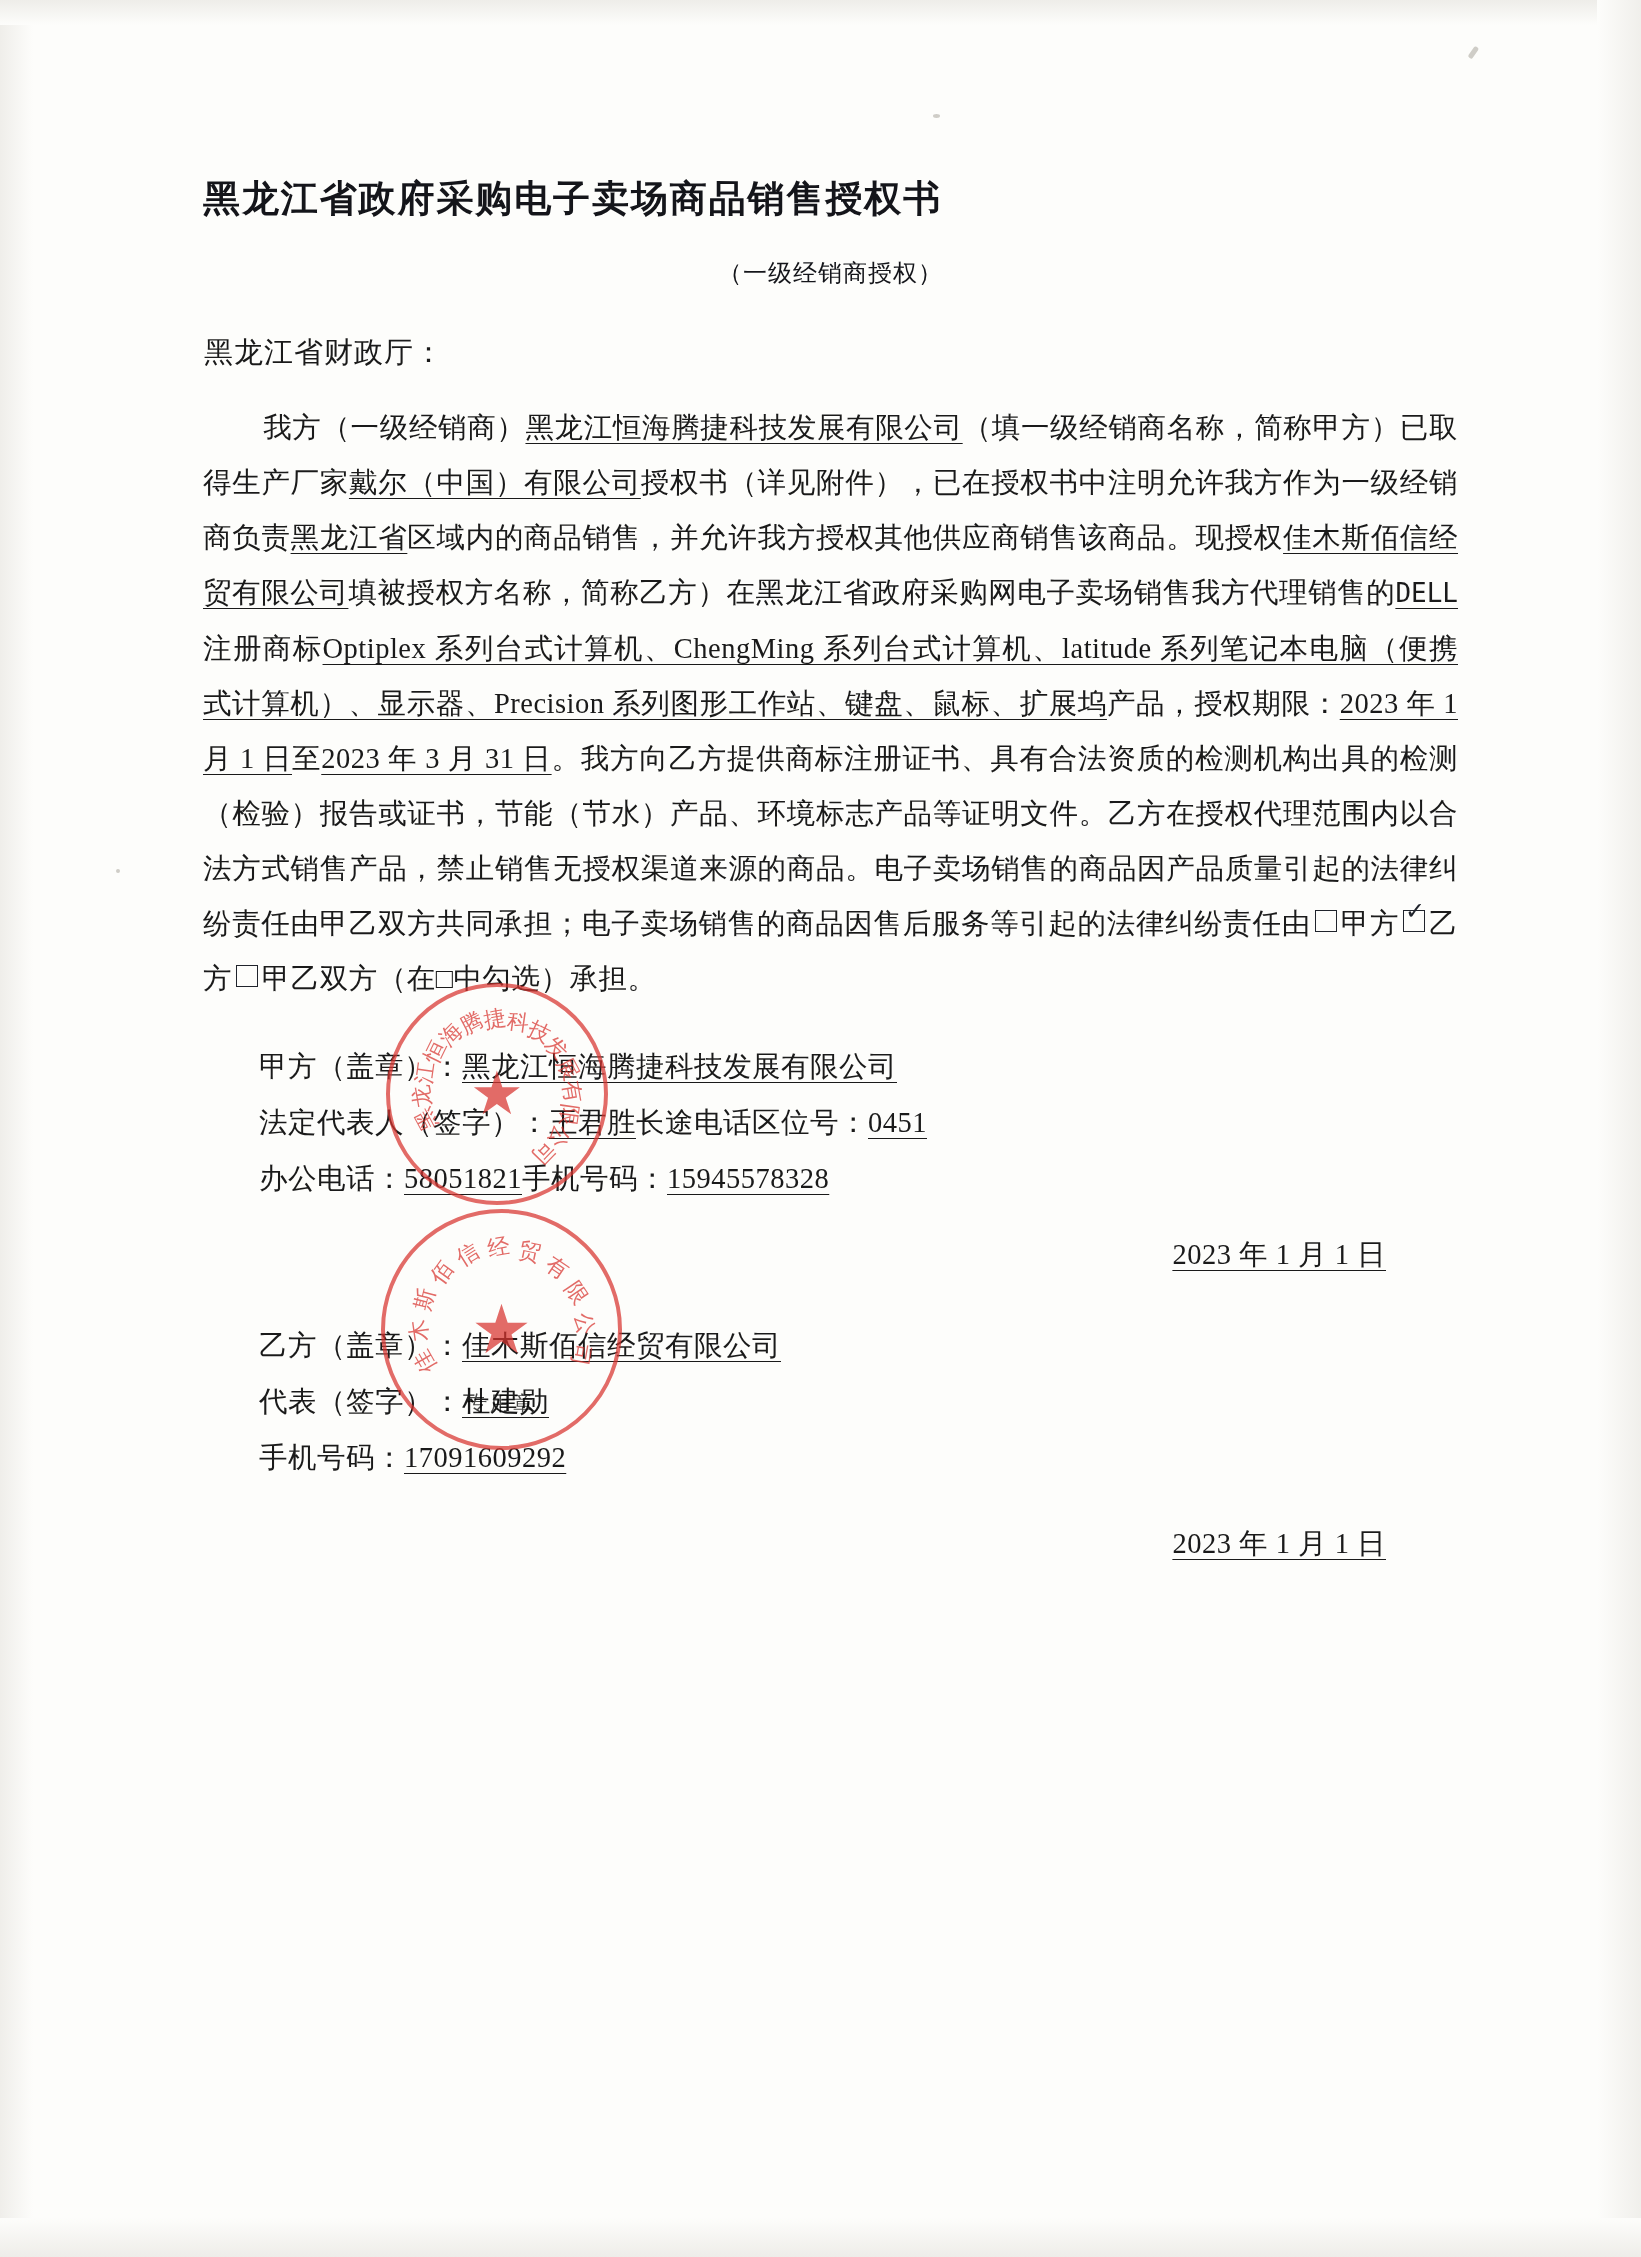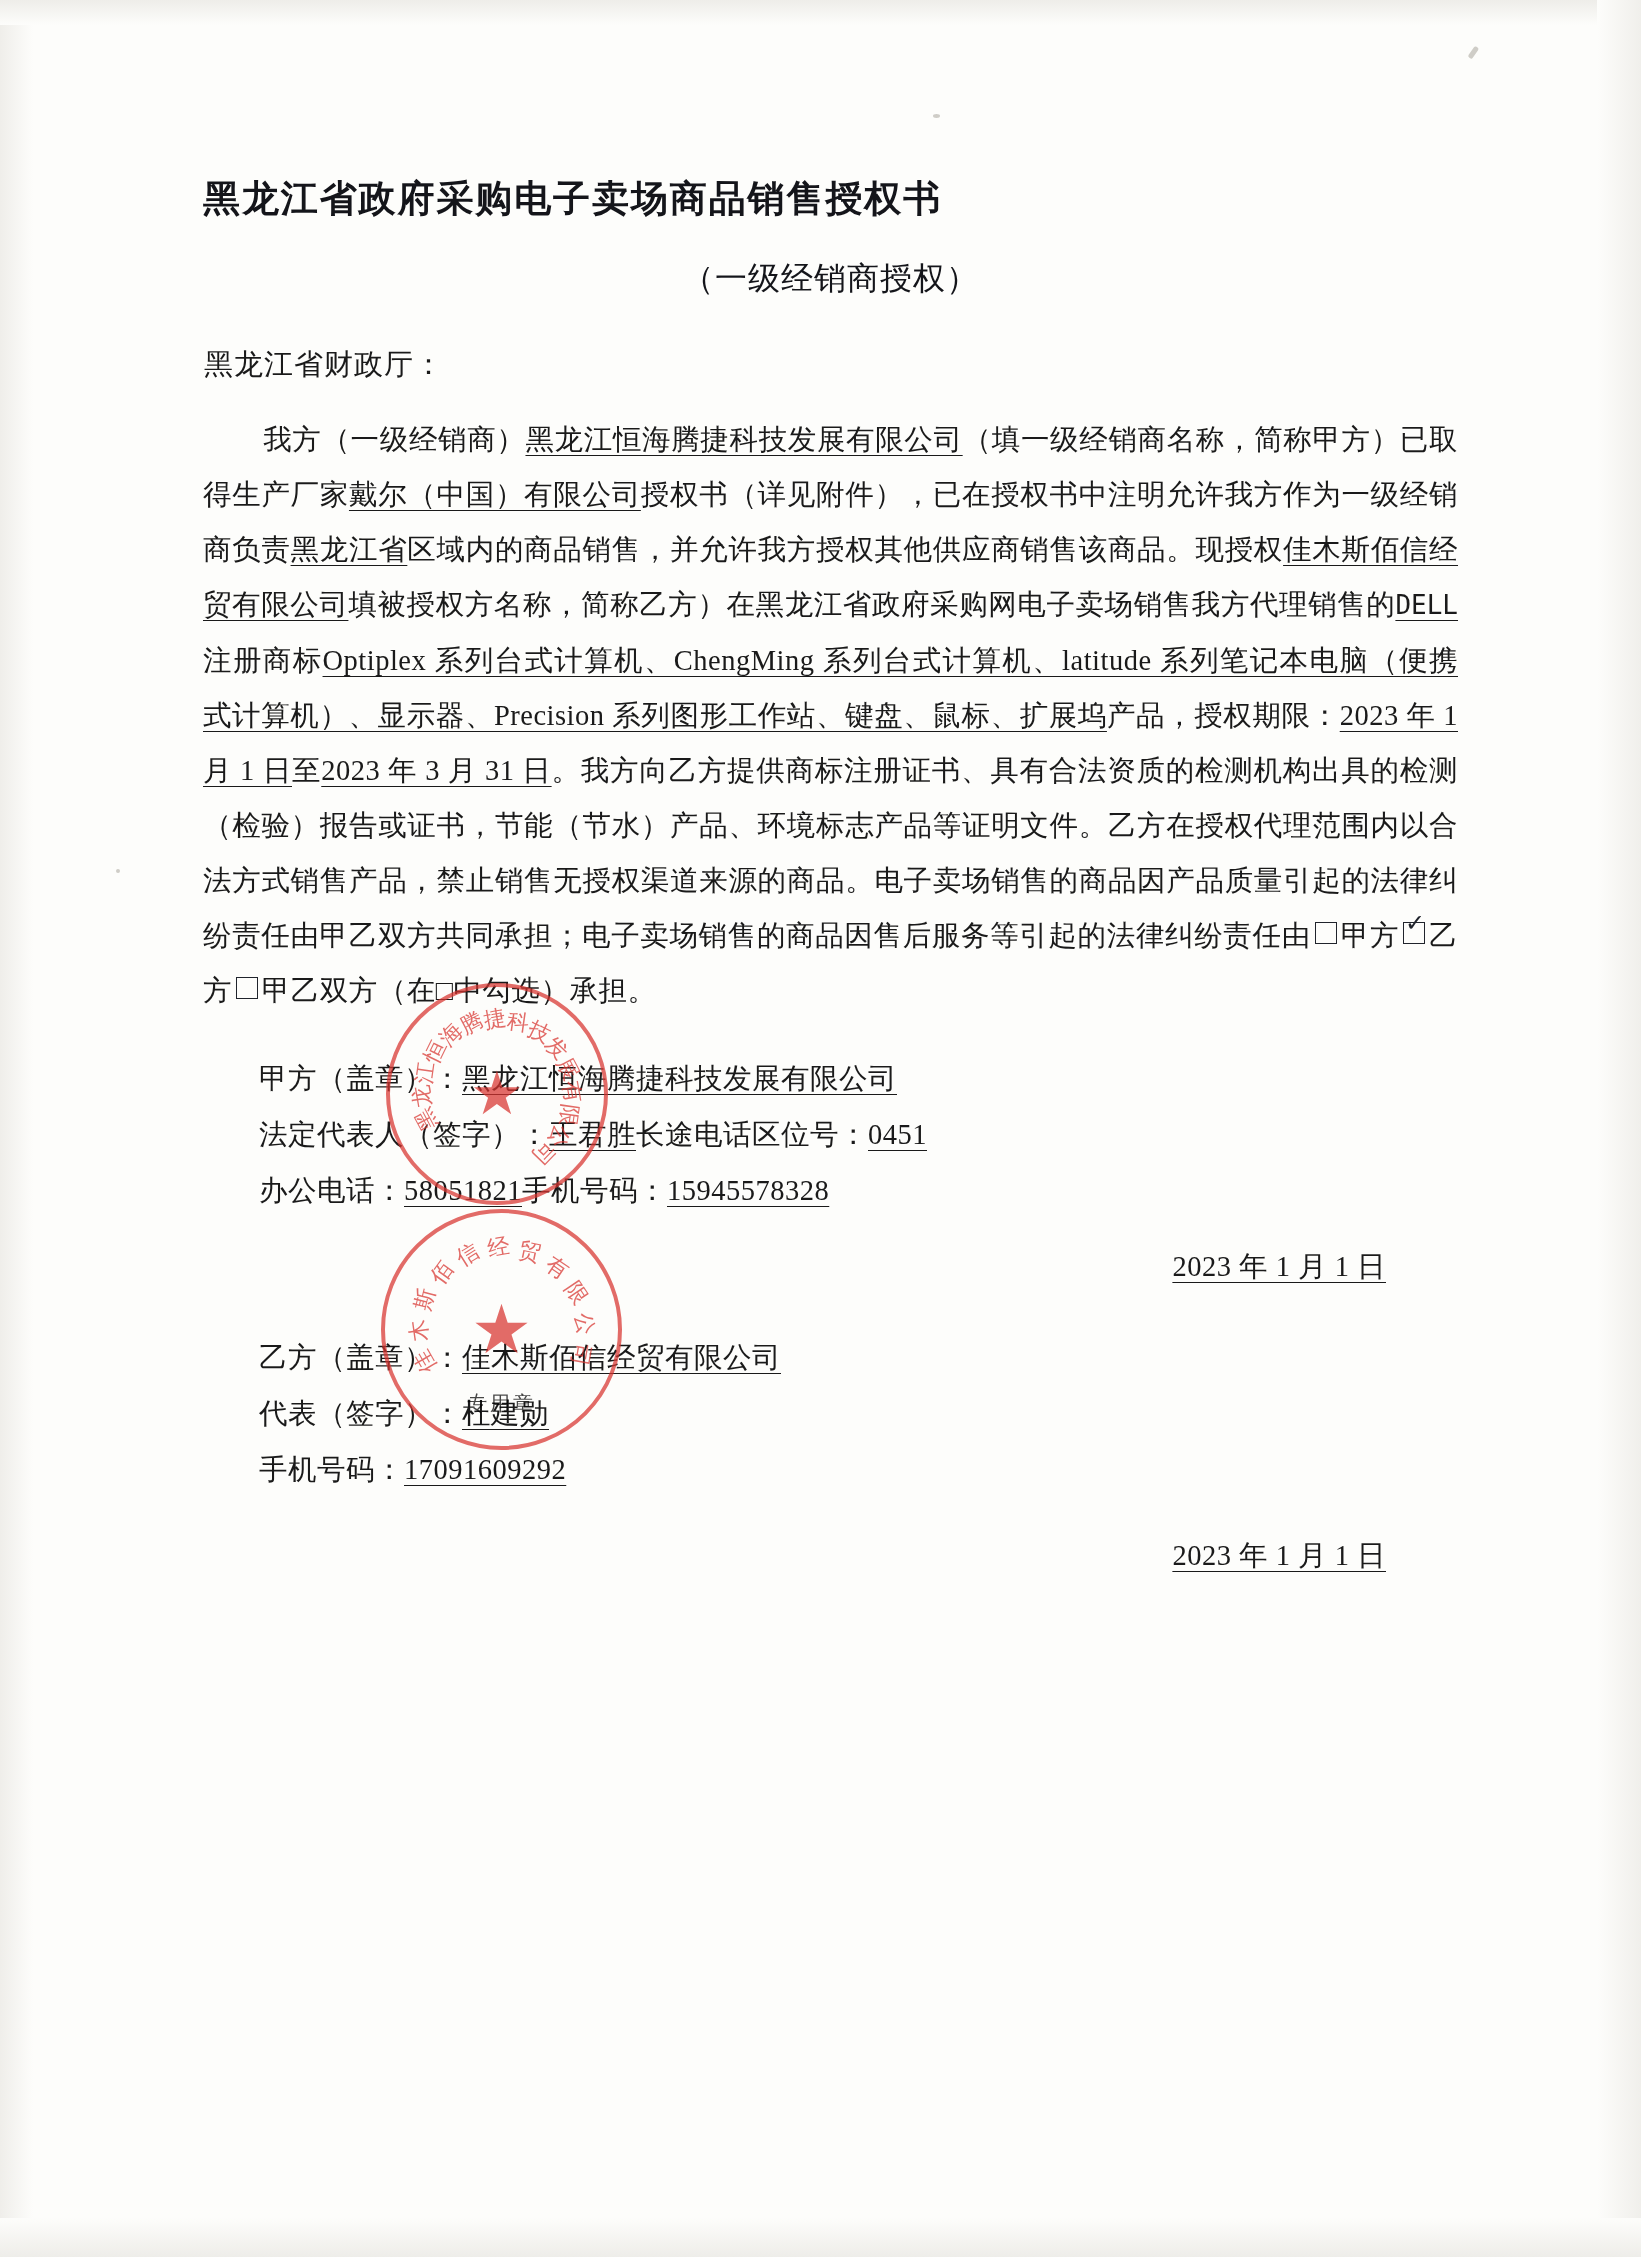--- a/index.html
+++ b/index.html
@@ -60,21 +60,21 @@
   }
 
   .title {
     font-size: 37px;
     letter-spacing: 1.9px;
     font-weight: 600;
     color: #14151a;
   }
   .subtitle {
     text-align: center;
-    font-size: 32px;
+    font-size: 24px;
     letter-spacing: 1px;
     margin-top: 33px;
     color: #14151a;
   }
   .salutation {
     margin-top: 44px;
     margin-left: 1px;
     font-size: 29px;
     letter-spacing: 1px;
   }

